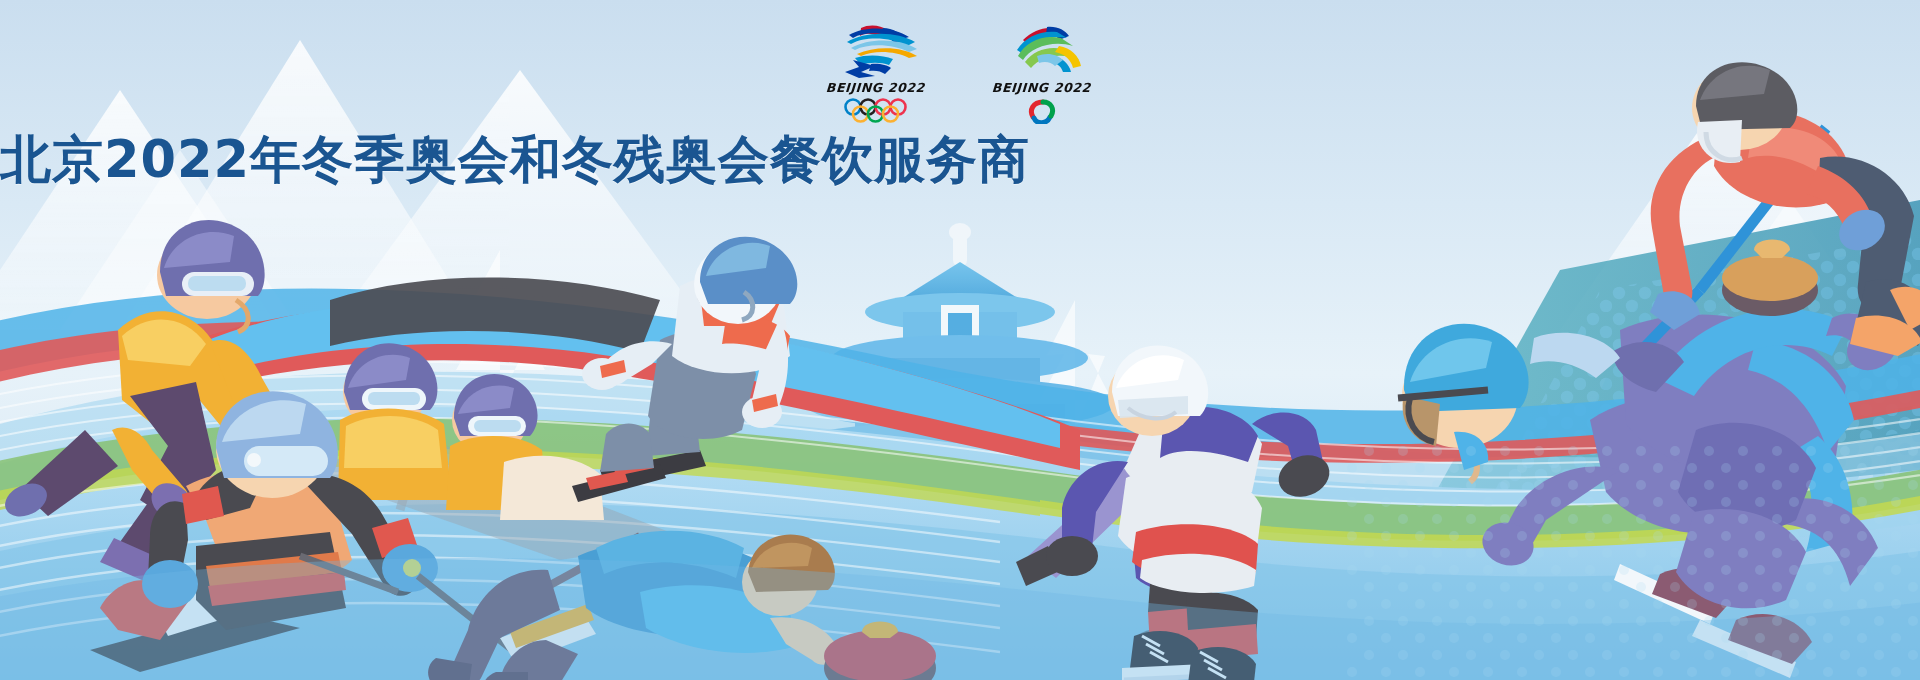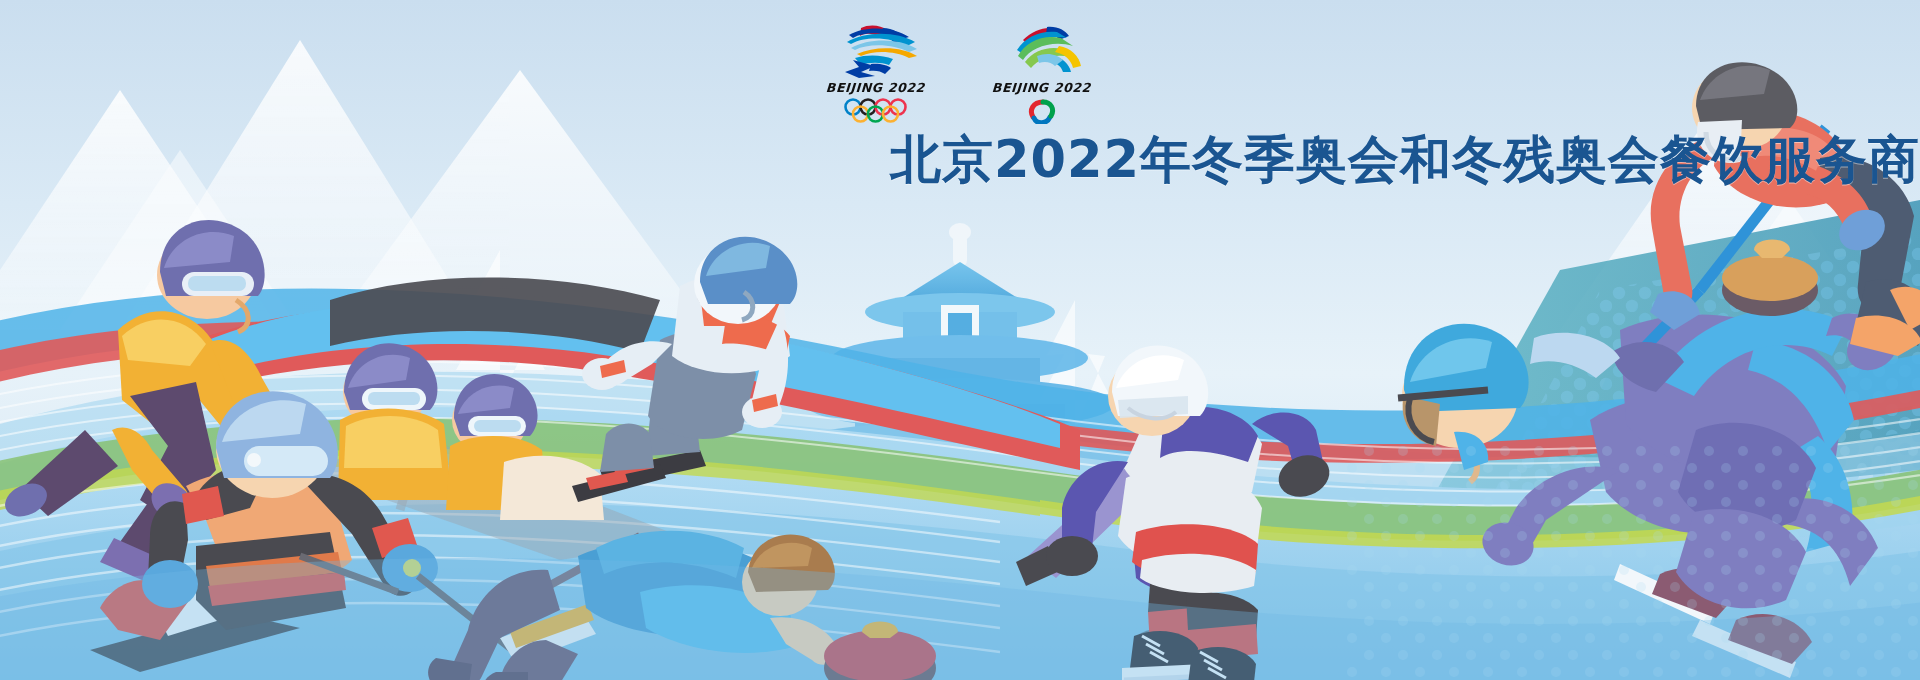--- a/index.html
+++ b/index.html
@@ -26,21 +26,21 @@
   .logo-mark{ width:92px; height:56px; }
   .logo-word{
     font-family:"DejaVu Sans","Liberation Sans",sans-serif;
     font-weight:700; font-style:italic; font-size:12.5px; letter-spacing:.6px;
     color:#111; margin-top:2px; white-space:nowrap;
     transform:skewX(-6deg);
   }
   .logo-rings{ margin-top:3px; height:26px; }
 
   .title{
-    position:absolute; left:0; right:0; top:126px; text-align:right;
+    position:absolute; left:0; right:0; top:126px; text-align:left;
     font-family:"DejaVu Sans","Liberation Sans",sans-serif;
     font-weight:700; font-size:51px; letter-spacing:1px;
     color:#1a5591; white-space:nowrap;
     text-shadow:0 1px 0 rgba(255,255,255,.45);
     pointer-events:auto;
   }
 </style>
 </head>
 <body>
 

